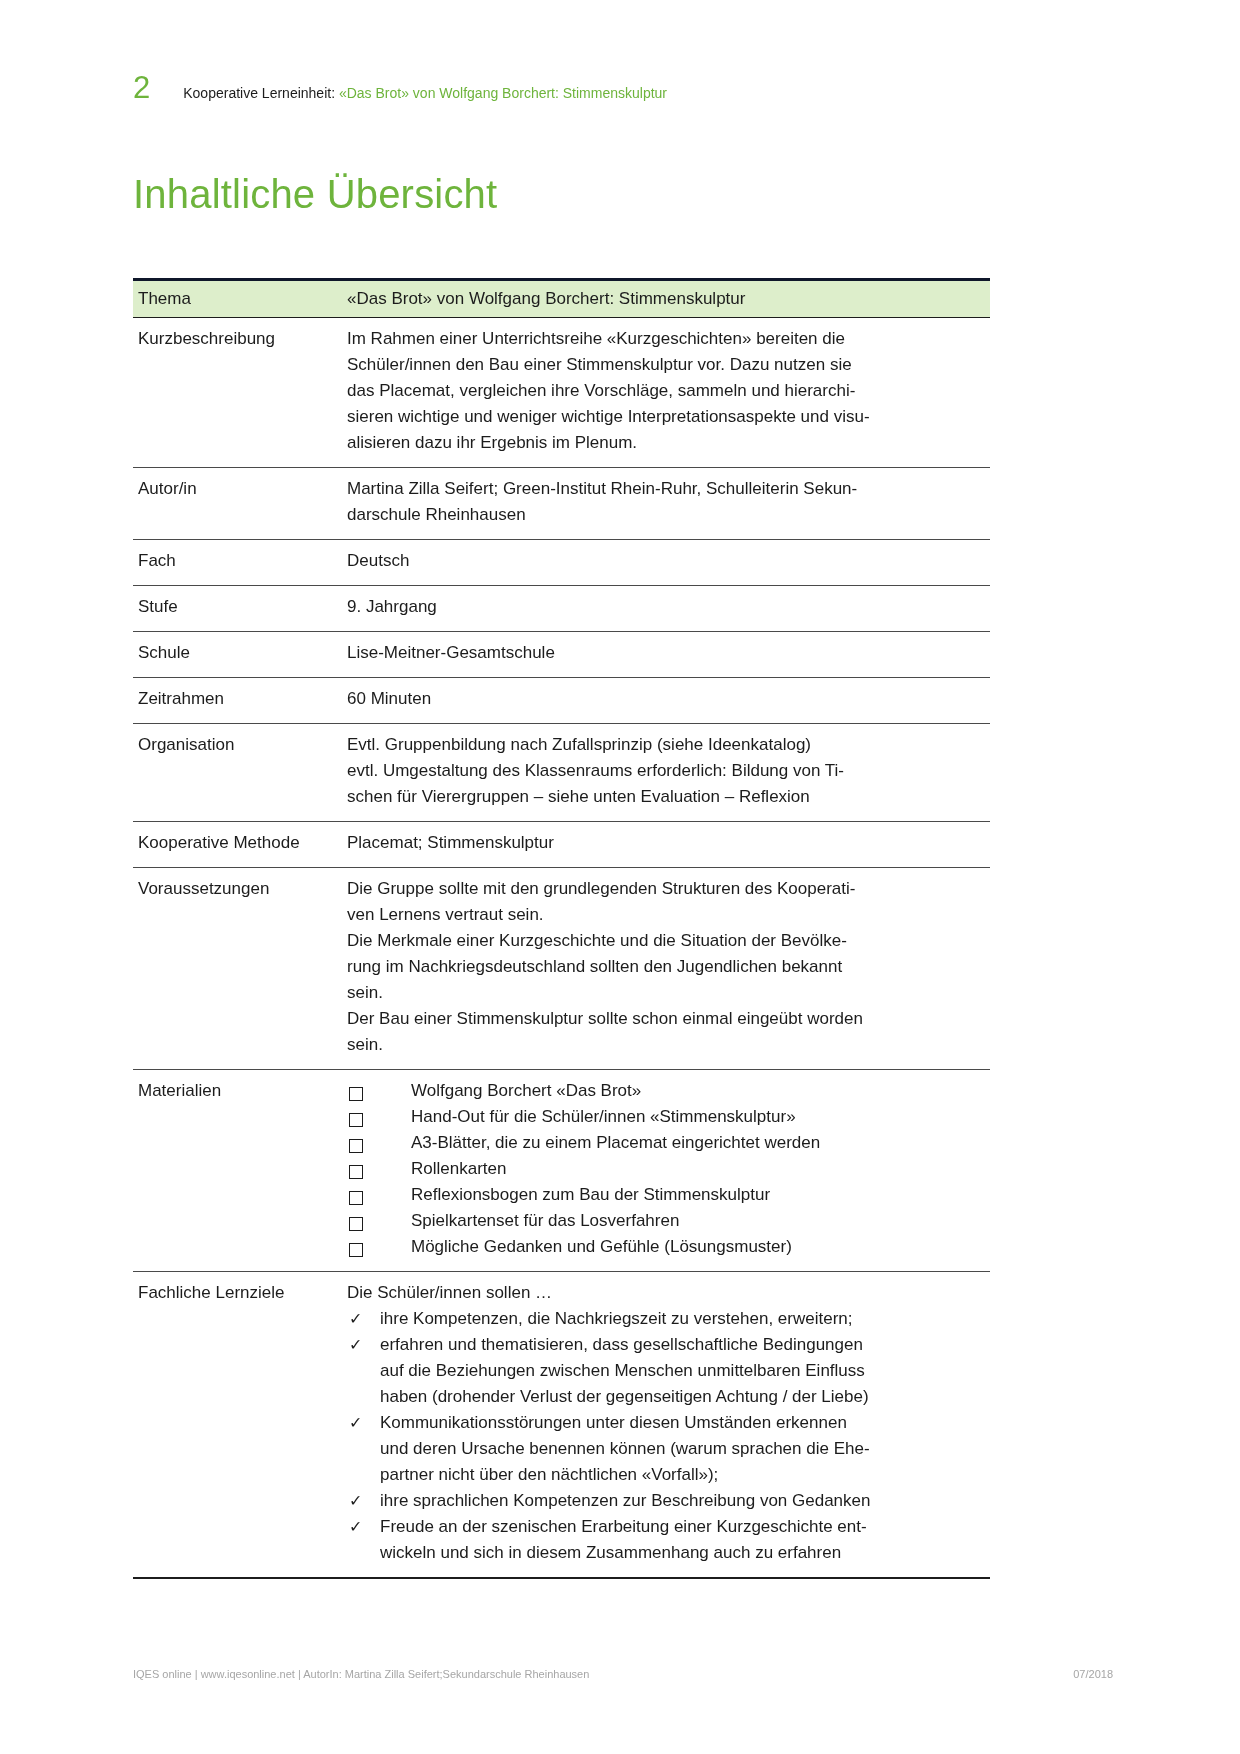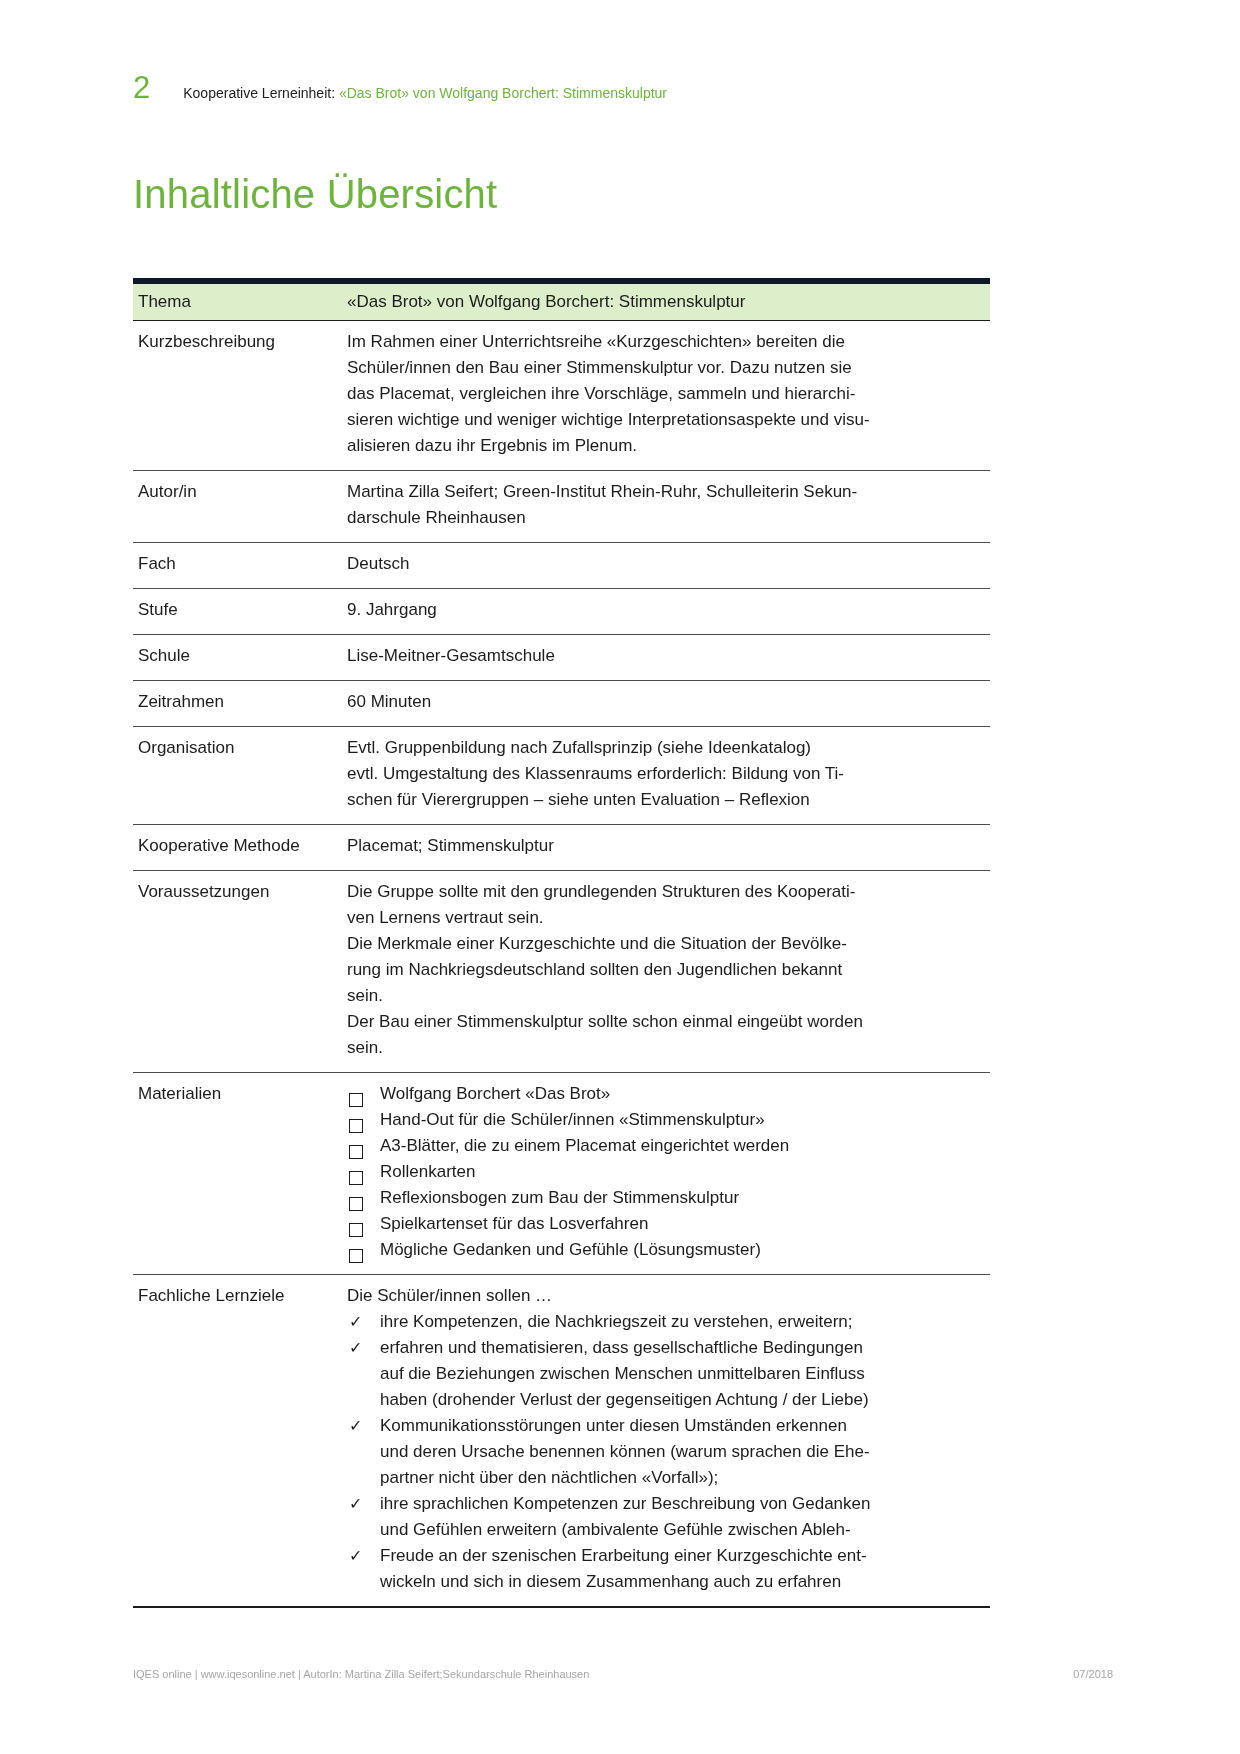--- a/index.html
+++ b/index.html
@@ -30,21 +30,21 @@
   .main-heading {
     position:absolute; top:172px; left:133px;
     margin:0; font-size:40px; font-weight:400;
     color:var(--green);
     letter-spacing:0.2px;
   }
 
   
   .overview-table {
     position:absolute; top:278px; left:133px; width:857px;
-    border-top:6px solid #0f172a;
+    border-top:3px solid #0f172a;
     font-size:17px; line-height:26px;
   }
   .trow {
     display:flex;
     border-bottom:1px solid #4a4a4a;
   }
   .trow.thead {
     background:var(--rowbg);
     border-bottom:1.5px solid #1c1c1c;
     align-items:center;
@@ -57,21 +57,21 @@
     box-sizing:border-box;
   }
   .trow.thead .tlabel, .trow.thead .tvalue { padding-top:0; padding-bottom:0; }
   .tvalue {
     flex:1 1 auto;
     padding:8px 0 11px 0;
   }
   .line { white-space:nowrap; }
 
   
-  .check-item { display:flex; align-items:flex-end; }
+  .check-item { display:flex; align-items:center;gap:31px; }
   .checkbox {
     display:inline-block; width:14px; height:14px;
     border:1.6px solid #1c1c1c; box-sizing:border-box;
     margin:6px 17px 0 2px; flex:0 0 auto;
     background:#ffffff;
   }
   
   .goal-intro { margin:0; }
   .goal-item { display:flex; align-items:flex-start; }
   .checkmark {
@@ -230,21 +230,20 @@
             <div>
               <div class="line">Kommunikationsstörungen unter diesen Umständen erkennen</div>
               <div class="line">und deren Ursache benennen können (warum sprachen die Ehe-</div>
               <div class="line">partner nicht über den nächtlichen «Vorfall»);</div>
             </div>
           </div>
           <div class="goal-item">
             <span class="checkmark">✓</span>
             <div>
               <div class="line">ihre sprachlichen Kompetenzen zur Beschreibung von Gedanken</div>
-              <div class="line">und Gefühlen erweitern (ambivalente Gefühle zwischen Ableh-</div>
             </div>
           </div>
           <div class="goal-item">
             <span class="checkmark">✓</span>
             <div>
               <div class="line">Freude an der szenischen Erarbeitung einer Kurzgeschichte ent-</div>
               <div class="line">wickeln und sich in diesem Zusammenhang auch zu erfahren</div>
             </div>
           </div>
         </div>

